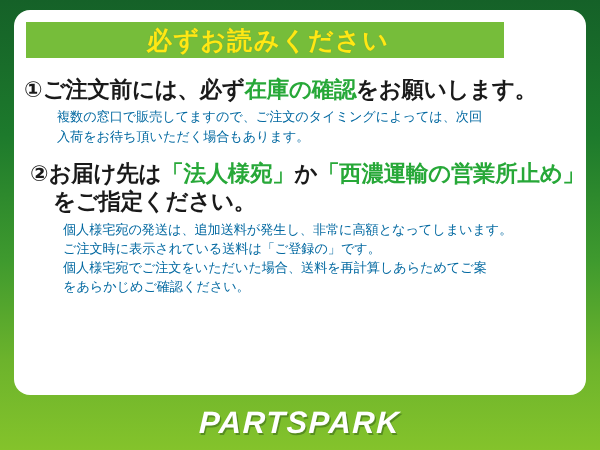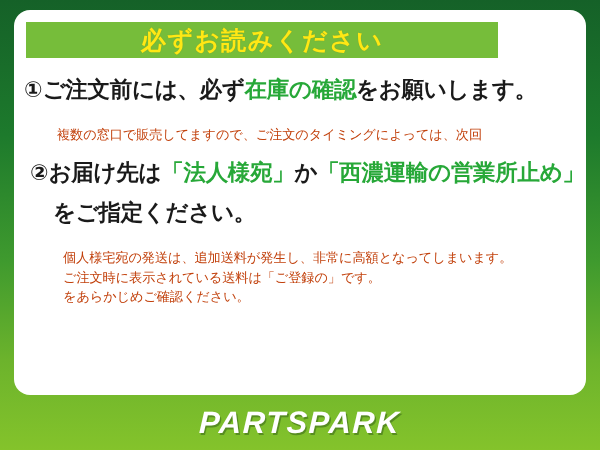--- a/index.html
+++ b/index.html
@@ -43,20 +43,21 @@
   .title-bar {
     position: absolute;
     left: 12px;
     top: 12px;
     width: 472px;
     height: 36px;
     background: #76bd3a;
     display: flex;
     align-items: center;
     justify-content: center;
+    padding-left: 6px;
   }
   .title-text {
     color: #ffe814;
     font-size: 25px;
     font-weight: bold;
     letter-spacing: 1.5px;
     line-height: 1;
     white-space: nowrap;
     text-shadow: 0 0 1px rgba(120,60,0,0.25);
   }
@@ -85,27 +86,26 @@
   }
   .headline .num {
     font-size: 22px;
     letter-spacing: 0;
   }
   .hl {
     color: #27a838;
   }
   .headline.indent2 {
     padding-left: 23px;
-    margin-top: 12px;
   }
 
   .body-text {
-    margin-top: 21px;
+    margin-top: 3px;
     padding-left: 33px;
-    color: #c2410c;
+    color: #0369a1;
     font-size: 13.2px;
     line-height: 1.46;
     letter-spacing: -0.1px;
     white-space: nowrap;
   }
 
   .footer {
     position: absolute;
     left: 0;
     top: 395px;
@@ -135,29 +135,31 @@
     <div class="title-bar">
       <span class="title-text">必ずお読みください</span>
     </div>
 
     <div class="sections">
 
       <div class="section sec1">
         <div class="headline"><span class="num">①</span><span>ご注文前には、必ず</span><span class="hl">在庫の確認</span><span>をお願いします。</span></div>
         <div class="body-text">
           <div>複数の窓口で販売してますので、ご注文のタイミングによっては、次回</div>
+          <div>入荷をお待ち頂いただく場合もあります。</div>
         </div>
       </div>
 
       <div class="section sec2">
         <div class="headline"><span class="num">②</span><span>お届け先は</span><span class="hl">「法人様宛」</span><span>か</span><span class="hl">「西濃運輸の営業所止め」</span></div>
         <div class="headline indent2">をご指定ください。</div>
         <div class="body-text">
           <div>個人様宅宛の発送は、追加送料が発生し、非常に高額となってしまいます。</div>
           <div>ご注文時に表示されている送料は「ご登録の」です。</div>
+          <div>個人様宅宛でご注文をいただいた場合、送料を再計算しあらためてご案</div>
           <div>をあらかじめご確認ください。</div>
         </div>
       </div>
 
 
     </div>
   </div>
 
   <div class="footer">
     <span class="brand">PARTSPARK</span>

